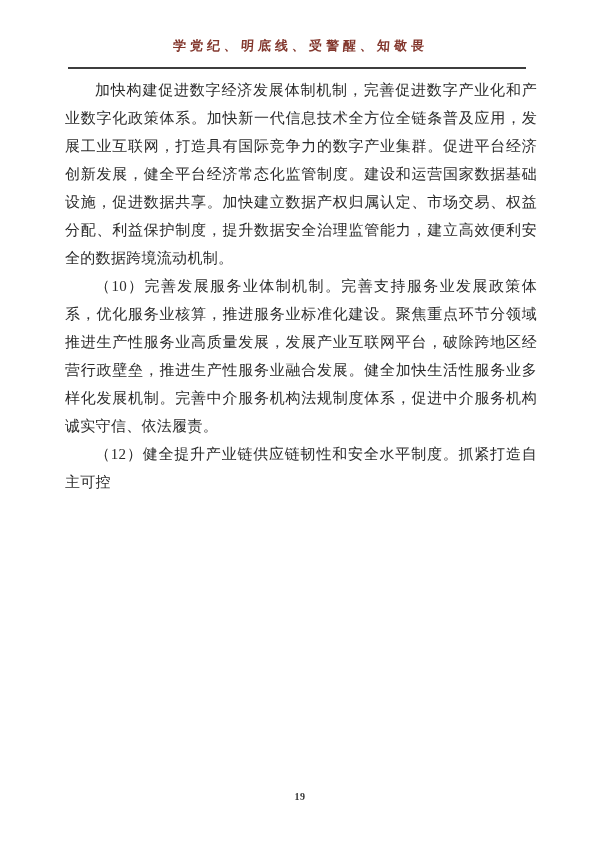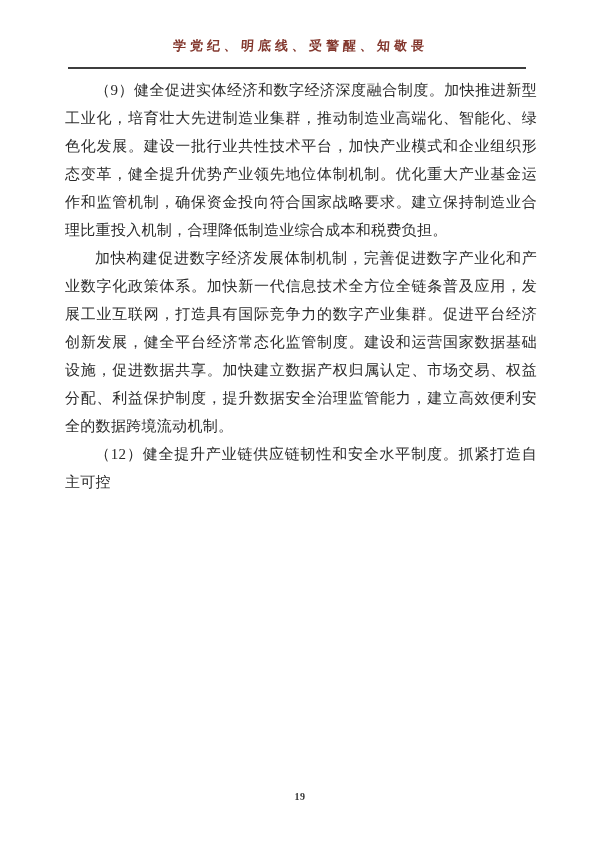--- a/index.html
+++ b/index.html
@@ -75,22 +75,22 @@
 
 <div class="page">
 
   <div class="page-header">
     <span class="header-title">学党纪、明底线、受警醒、知敬畏</span>
   </div>
 
   <div class="header-rule"></div>
 
   <div class="doc-body">
-    <p>（9）健全促进实体经济和数字经济深度融合制度。加快推进新型工业化，培育壮大先进制造业集群，推动制造业高端化、智能化、绿色化发展。建设一批行业共性技术平台，加快产业模式和企业组织形态变革，健全提升优势产业领先地位体制机制。优化重大产业基金运作和监管机制，确保资金投向符合国家战略要求。建立保持制造业合理比重投入机制，合理降低制造业综合成本和税费负担。</p>
     <p>加快构建促进数字经济发展体制机制，完善促进数字产业化和产业数字化政策体系。加快新一代信息技术全方位全链条普及应用，发展工业互联网，打造具有国际竞争力的数字产业集群。促进平台经济创新发展，健全平台经济常态化监管制度。建设和运营国家数据基础设施，促进数据共享。加快建立数据产权归属认定、市场交易、权益分配、利益保护制度，提升数据安全治理监管能力，建立高效便利安全的数据跨境流动机制。</p>
+    <p>（10）完善发展服务业体制机制。完善支持服务业发展政策体系，优化服务业核算，推进服务业标准化建设。聚焦重点环节分领域推进生产性服务业高质量发展，发展产业互联网平台，破除跨地区经营行政壁垒，推进生产性服务业融合发展。健全加快生活性服务业多样化发展机制。完善中介服务机构法规制度体系，促进中介服务机构诚实守信、依法履责。</p>
     <p>（12）健全提升产业链供应链韧性和安全水平制度。抓紧打造自主可控</p>
   </div>
 
   <div class="page-footer">
     <span class="page-number">19</span>
   </div>
 
 </div>
 
 </body></html>

